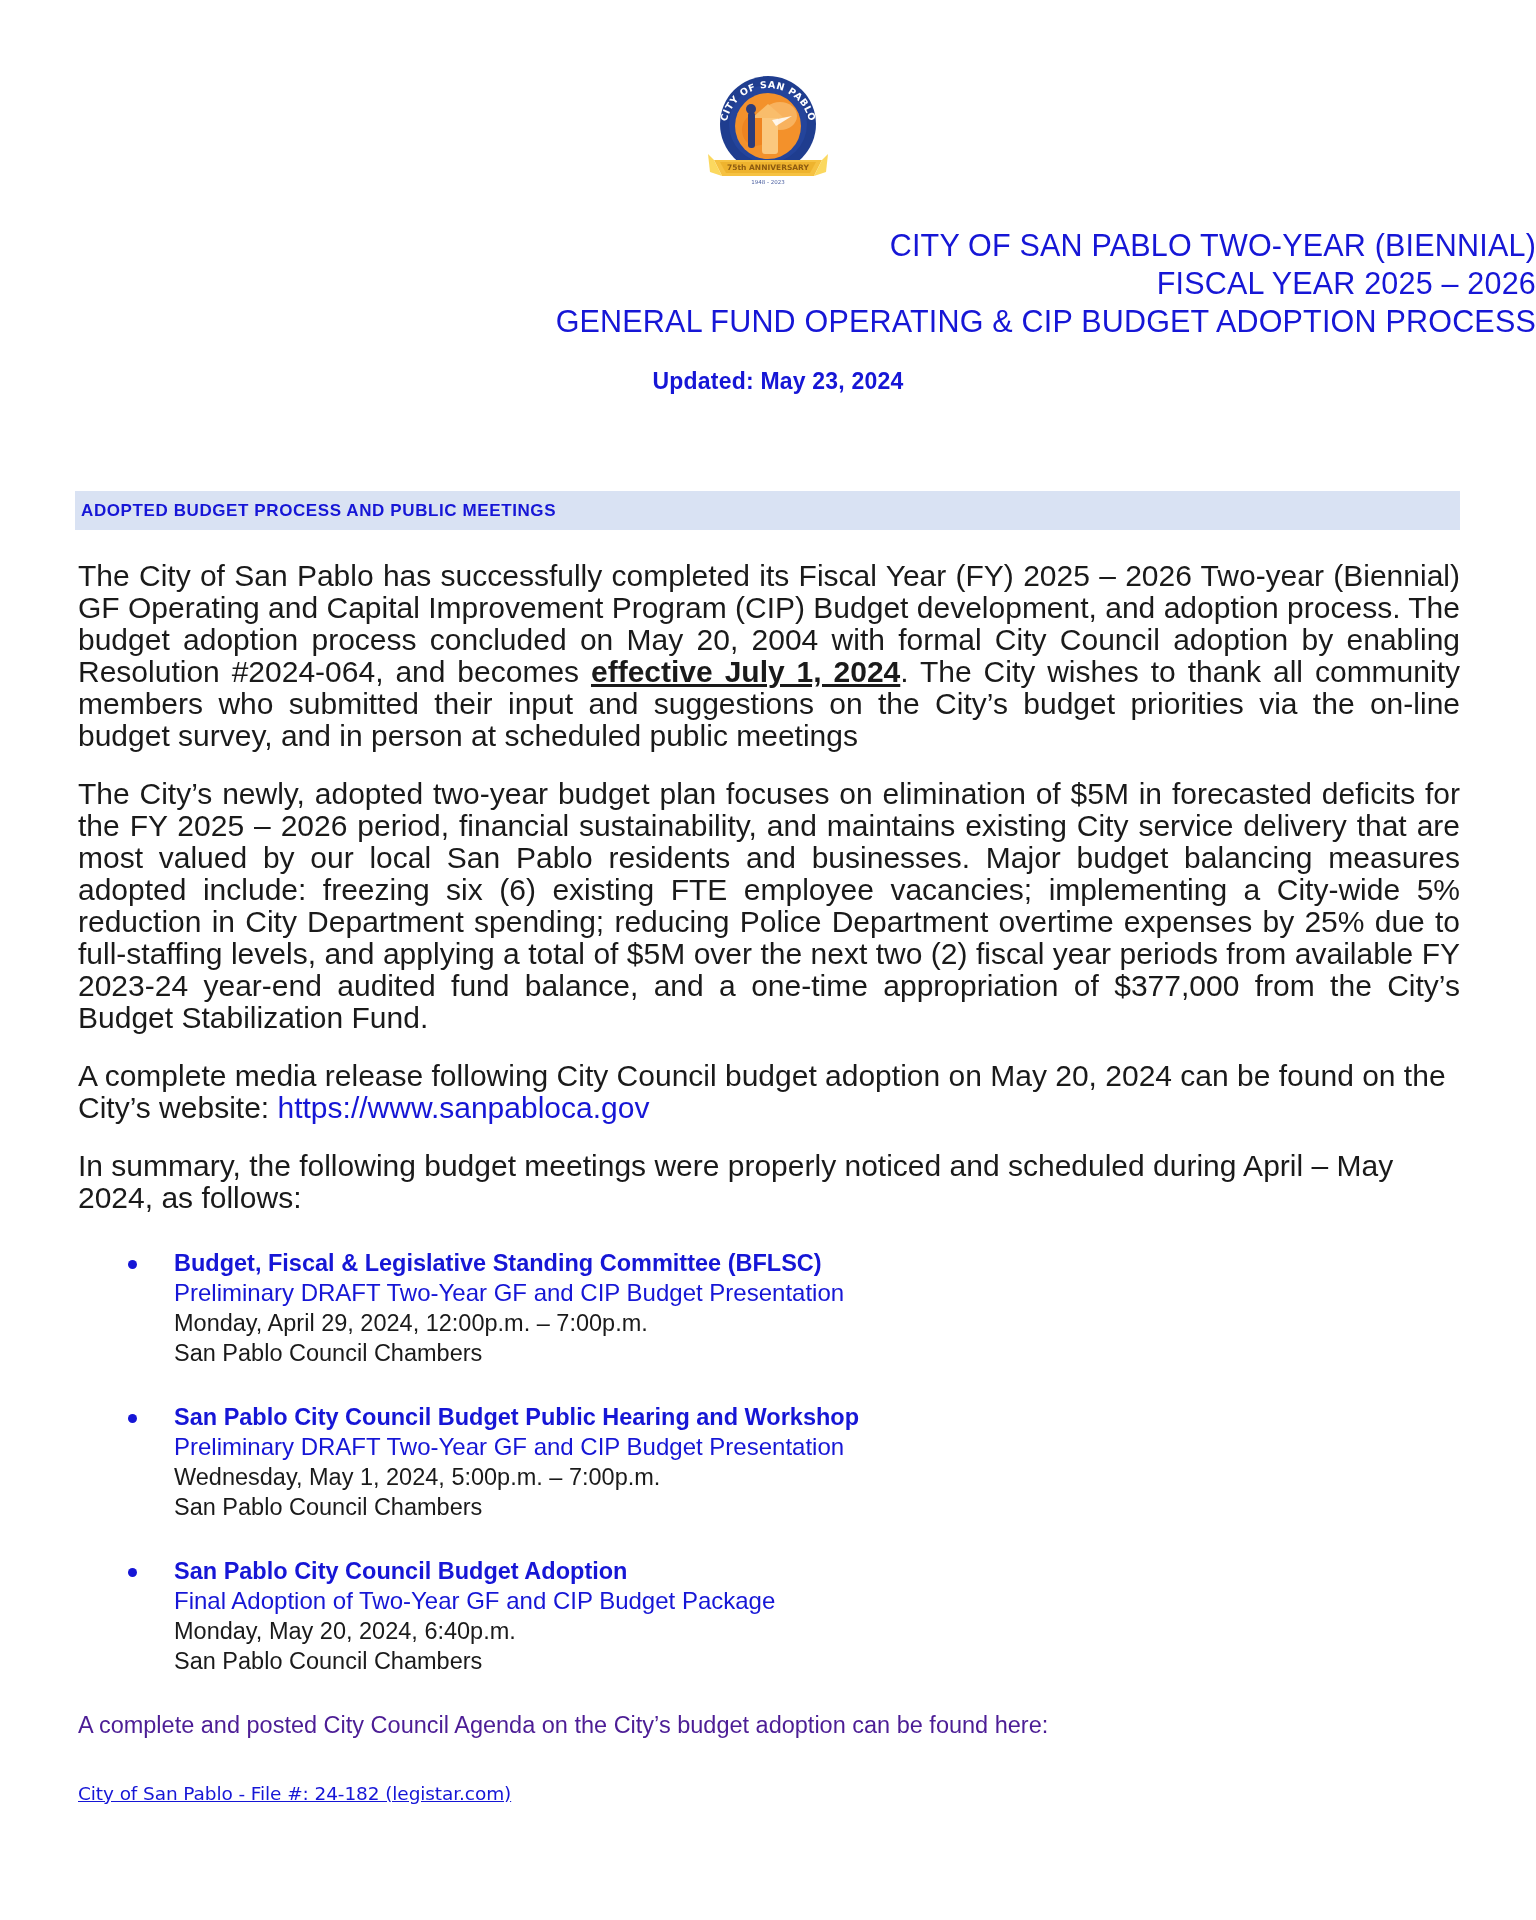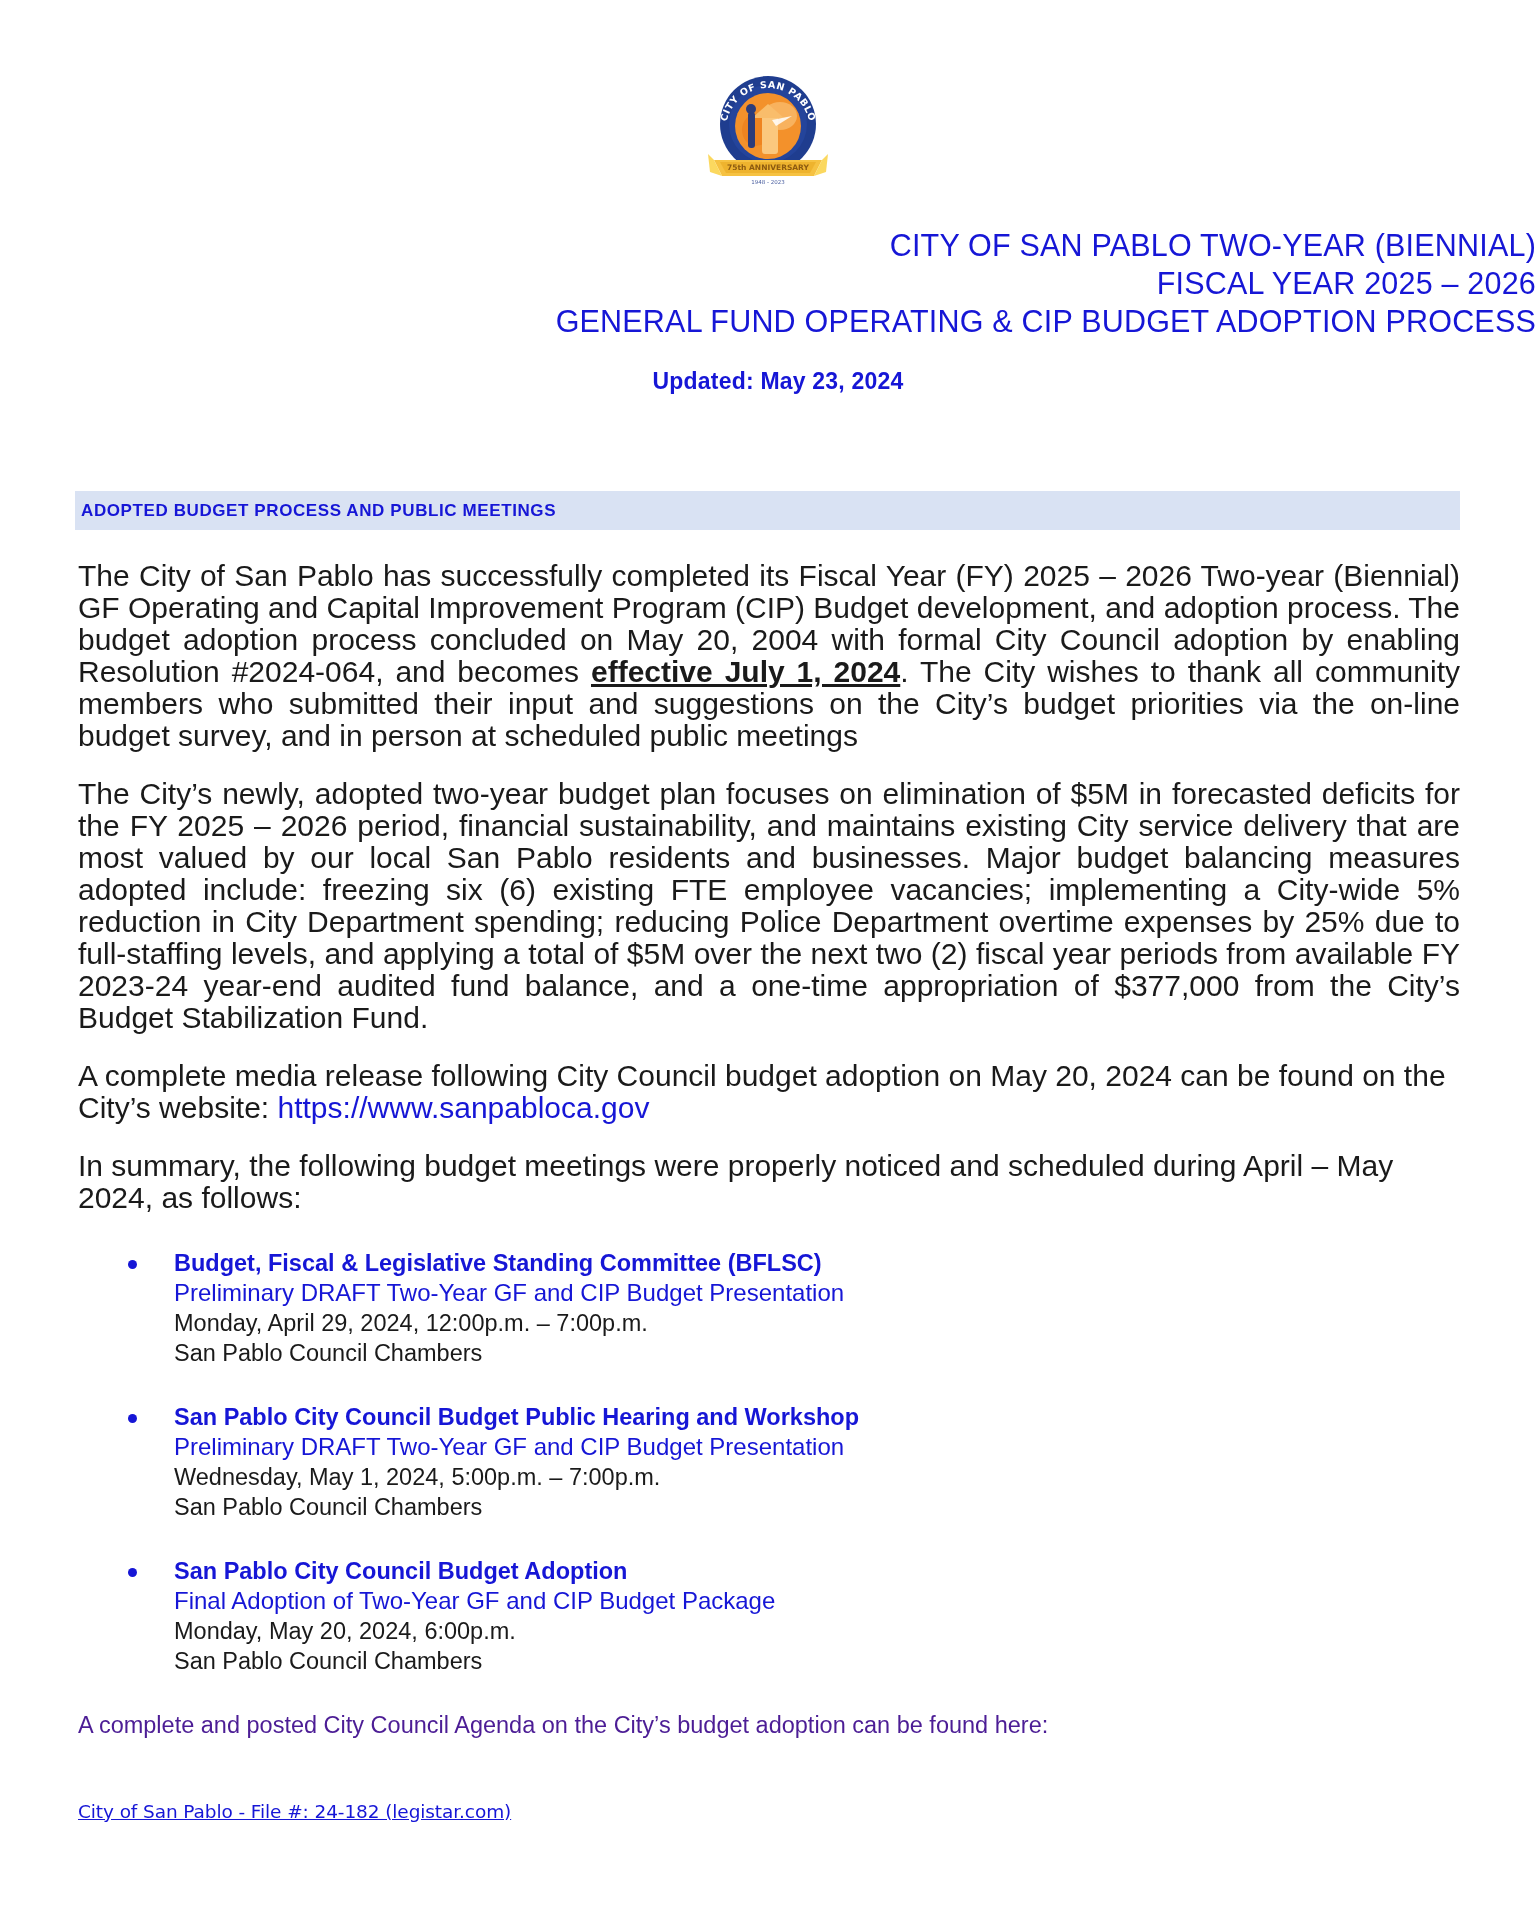--- a/index.html
+++ b/index.html
@@ -153,21 +153,21 @@
 
   .closing-para {
     margin: 24px 0 0 0;
     font-size: 23.5px;
     line-height: 30.5px;
     color: #4c1d95;
   }
 
   .legistar-link {
     display: inline-block;
-    margin-top: 60px;
+    margin-top: 42px;
     font-family: "DejaVu Sans", sans-serif;
     font-size: 18.5px;
     color: #1616d6;
     text-decoration: underline;
     cursor: pointer;
     letter-spacing: -0.1px;
   }
 </style>
 </head>
 <body>
@@ -242,21 +242,21 @@
         <span class="bullet"></span>
         <span class="m-title">San Pablo City Council Budget Public Hearing and Workshop</span>
         <span class="m-sub">Preliminary DRAFT Two-Year GF and CIP Budget Presentation</span>
         <span class="m-when">Wednesday, May 1, 2024, 5:00p.m. – 7:00p.m.</span>
         <span class="m-where">San Pablo Council Chambers</span>
       </li>
       <li class="meeting-item">
         <span class="bullet"></span>
         <span class="m-title">San Pablo City Council Budget Adoption</span>
         <span class="m-sub">Final Adoption of Two-Year GF and CIP Budget Package</span>
-        <span class="m-when">Monday, May 20, 2024, 6:00p.m.</span>
+        <span class="m-when">Monday, May 20, 2024, 6:40p.m.</span>
         <span class="m-where">San Pablo Council Chambers</span>
       </li>
     </ul>
 
     <p class="closing-para">A complete and posted City Council Agenda on the City’s budget adoption can be found here:</p>
 
     <span class="legistar-link">City of San Pablo - File #: 24-182 (legistar.com)</span>
 
   </div>
 </div>

